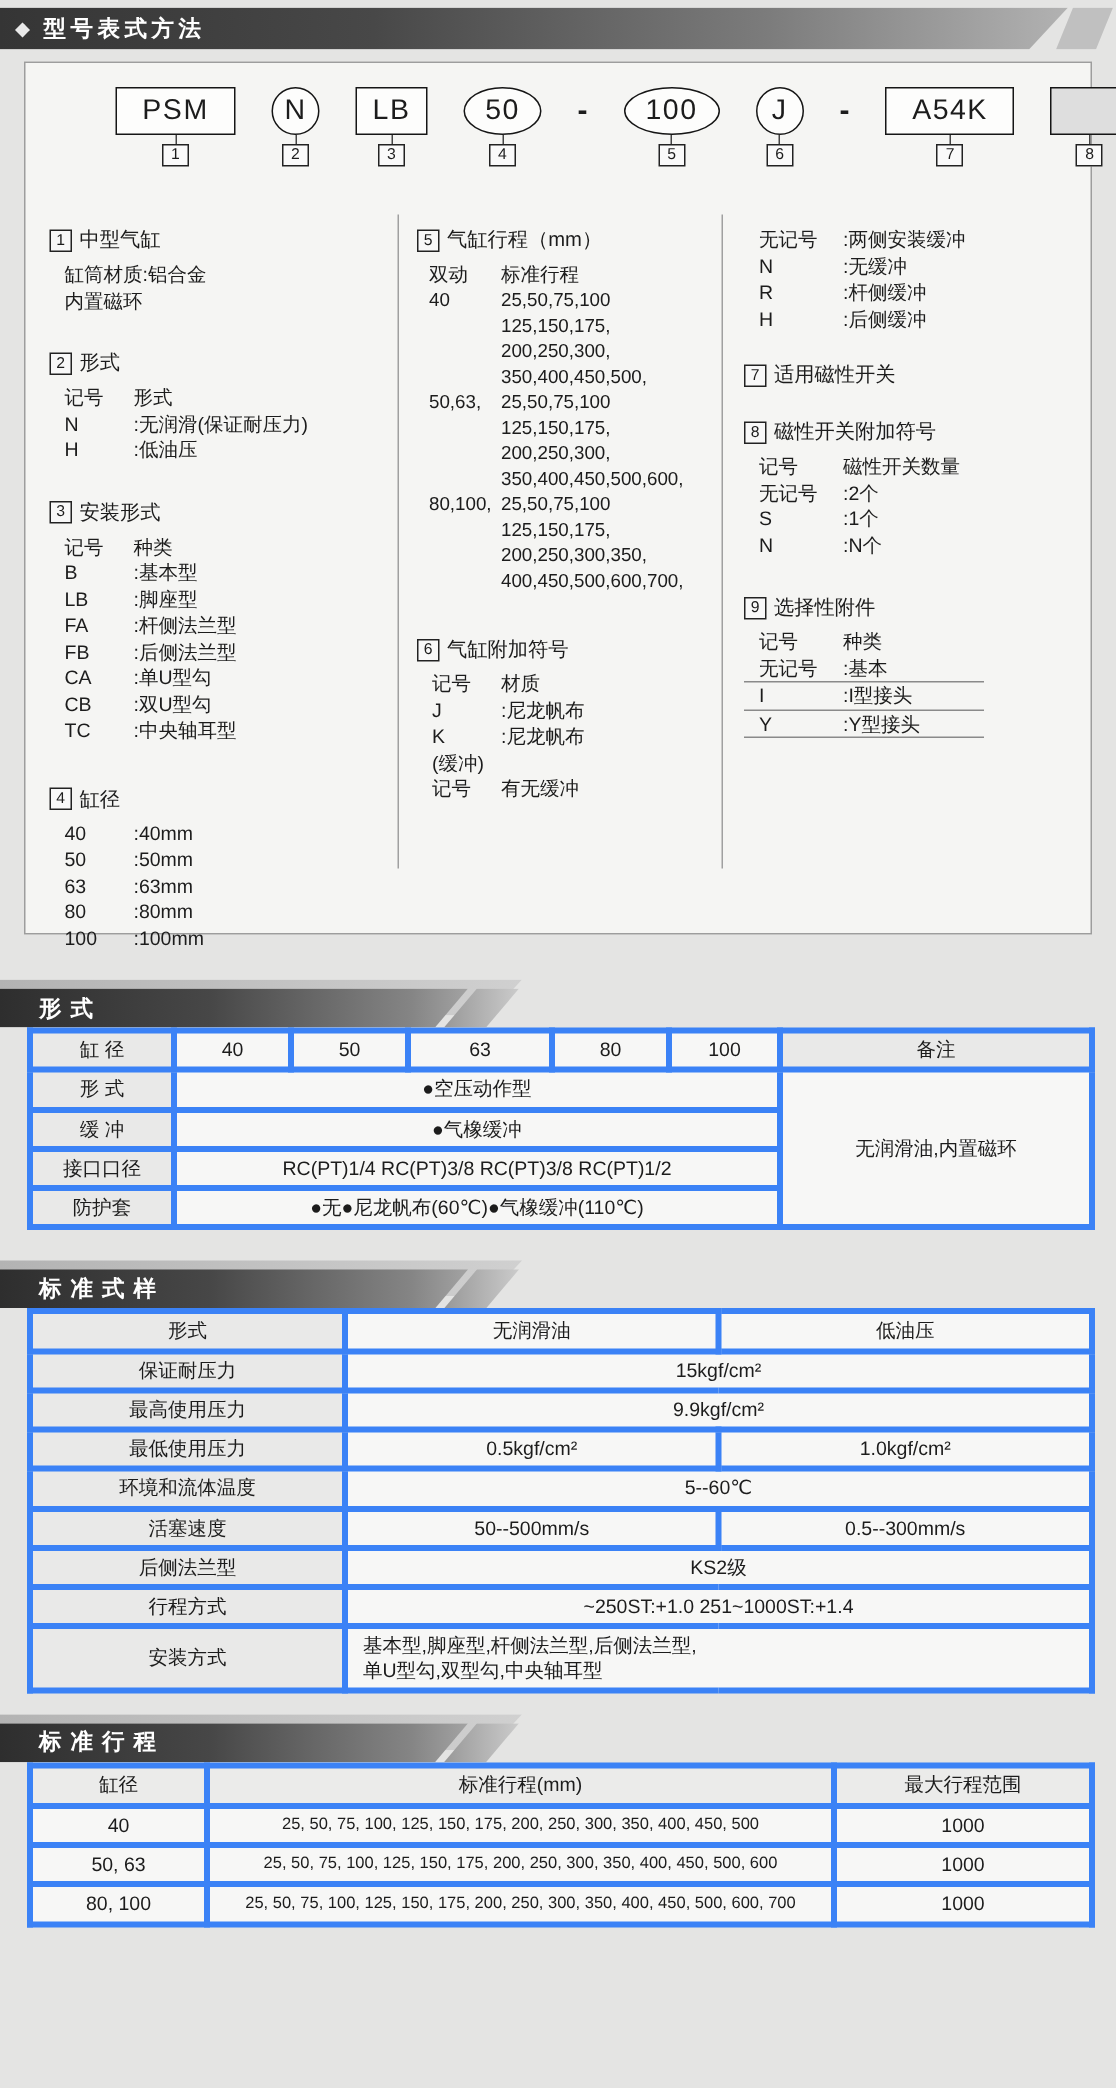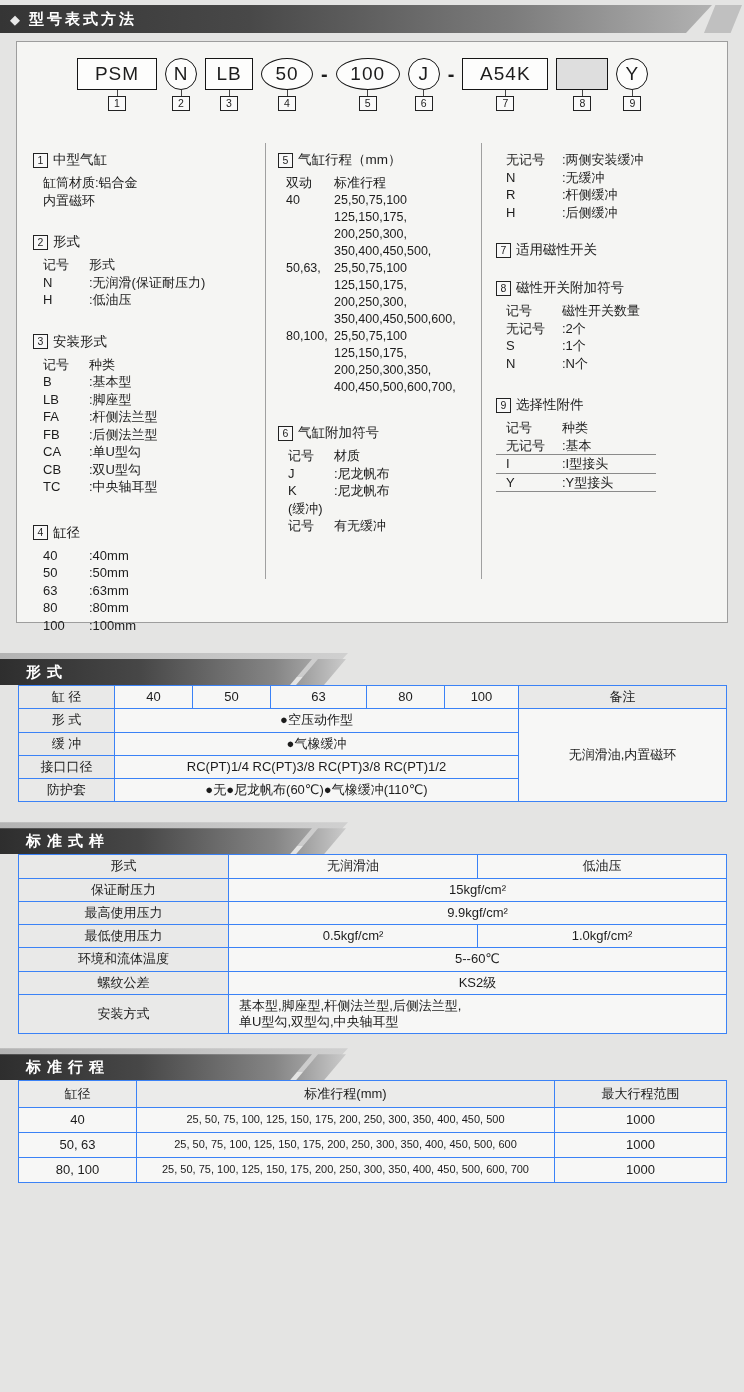--- a/index.html
+++ b/index.html
@@ -34,21 +34,21 @@
     background:linear-gradient(90deg,#2e2e2e 0%,#474747 45%,#858585 88%,#a3a3a3 100%);
     clip-path:polygon(0 0,100% 0,calc(100% - 22px) 100%,0 100%); }
   .bS-tail { position:absolute; left:296px; top:6px; width:50px; height:26px;
     background:linear-gradient(90deg,#989898,#cbcbcb);
     clip-path:polygon(22px 0,100% 0,calc(100% - 22px) 100%,0 100%); }
   .bS-main .btext { letter-spacing:6px; }
 
   
   .model-box { margin:8px 16px 0 16px; width:712px; height:582px;
     background:#f5f5f3; border:1px solid #9d9d9d; padding-top:16px; }
-  .code-row { display:flex; gap:8px; padding-left:60px; align-items:flex-start; }
+  .code-row { display:flex; gap:24px; padding-left:60px; align-items:flex-start; }
   .code-part { display:flex; flex-direction:column; align-items:center; }
   .shape { height:32px; display:flex; align-items:center; justify-content:center;
     border:1.5px solid #151515; background:#fdfdfc; font-size:19px; letter-spacing:1px; }
   .w80 { width:80px; } .w48 { width:48px; } .w86 { width:86px; } .w52 { width:52px; }
   .oval { border-radius:50%; }
   .ovc { width:32px; border-radius:50%; }
   .ov52 { width:52px; } .ov64 { width:64px; }
   .blank { background:#dedede; }
   .nline { width:1px; height:6px; background:#444; }
   .nbox2 { min-width:18px; height:15px; border:1px solid #222; background:#fafafa;
@@ -71,21 +71,21 @@
   .kv.ul { border-bottom:1px solid #8a8a8a; max-width:160px; }
   .mb26 { margin-bottom:24px; } .mb30 { margin-bottom:28px; } .mb22 { margin-bottom:20px; }
   .sg { display:flex; font-size:12.5px; line-height:17px; }
   .sg .k2 { width:56px; flex:none; padding-left:8px; }
   .sg .sl { flex:1; }
   .kvh { display:flex; font-size:13px; line-height:18px; }
   .kvh .k2 { width:56px; flex:none; padding-left:8px; }
 
   
   table.tbl { border-collapse:collapse; margin:0 18px; width:708px; table-layout:fixed; }
-  table.tbl td { border:1px solid #3b82f6; text-align:center; font-size:13px;
+  table.tbl td { border:4px solid #3b82f6; text-align:center; font-size:13px;
     padding:3px 4px; background:#f7f7f6; line-height:1.25; }
   table.tbl td.lbl { background:#e9e9e8; }
   .t1 td { height:22px; }
   .t2 td.left { text-align:left; padding-left:10px; }
   .t3 td.th { background:#ebebea; height:27px; }
   .t3 td.small { font-size:11px; letter-spacing:0; }
   .t3 td { height:25px; }
 
   .mt-b2 { margin-top:30px; }
   .mt-t1 { margin-top:30px; }
@@ -496,22 +496,31 @@
   <tr>
     <td class="lbl">最低使用压力</td>
     <td>0.5kgf/cm²</td>
     <td>1.0kgf/cm²</td>
   </tr>
   <tr>
     <td class="lbl">环境和流体温度</td>
     <td colspan="2">5--60℃</td>
   </tr>
   <tr>
-    <td class="lbl">螺纹公差</td>
+    <td class="lbl">活塞速度</td>
+    <td>50--500mm/s</td>
+    <td>0.5--300mm/s</td>
+  </tr>
+  <tr>
+    <td class="lbl">后侧法兰型</td>
     <td colspan="2">KS2级</td>
+  </tr>
+  <tr>
+    <td class="lbl">行程方式</td>
+    <td colspan="2">~250ST:+1.0  251~1000ST:+1.4</td>
   </tr>
   <tr>
     <td class="lbl">安装方式</td>
     <td colspan="2" class="left">
       <div>基本型,脚座型,杆侧法兰型,后侧法兰型,</div>
       <div>单U型勾,双型勾,中央轴耳型</div>
     </td>
   </tr>
 </tbody>
   </table>

